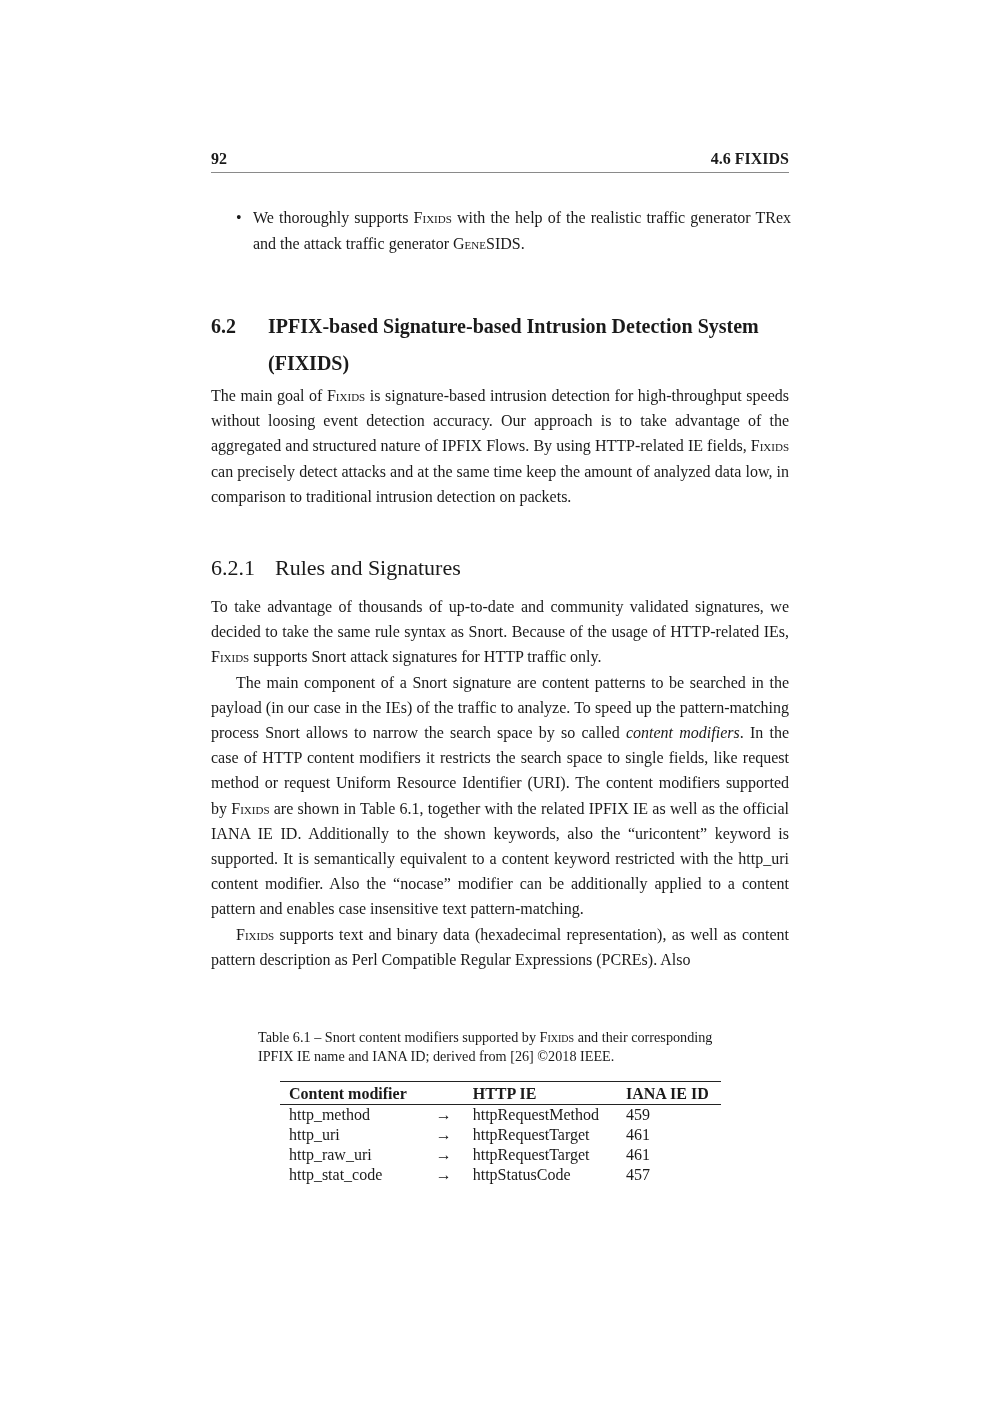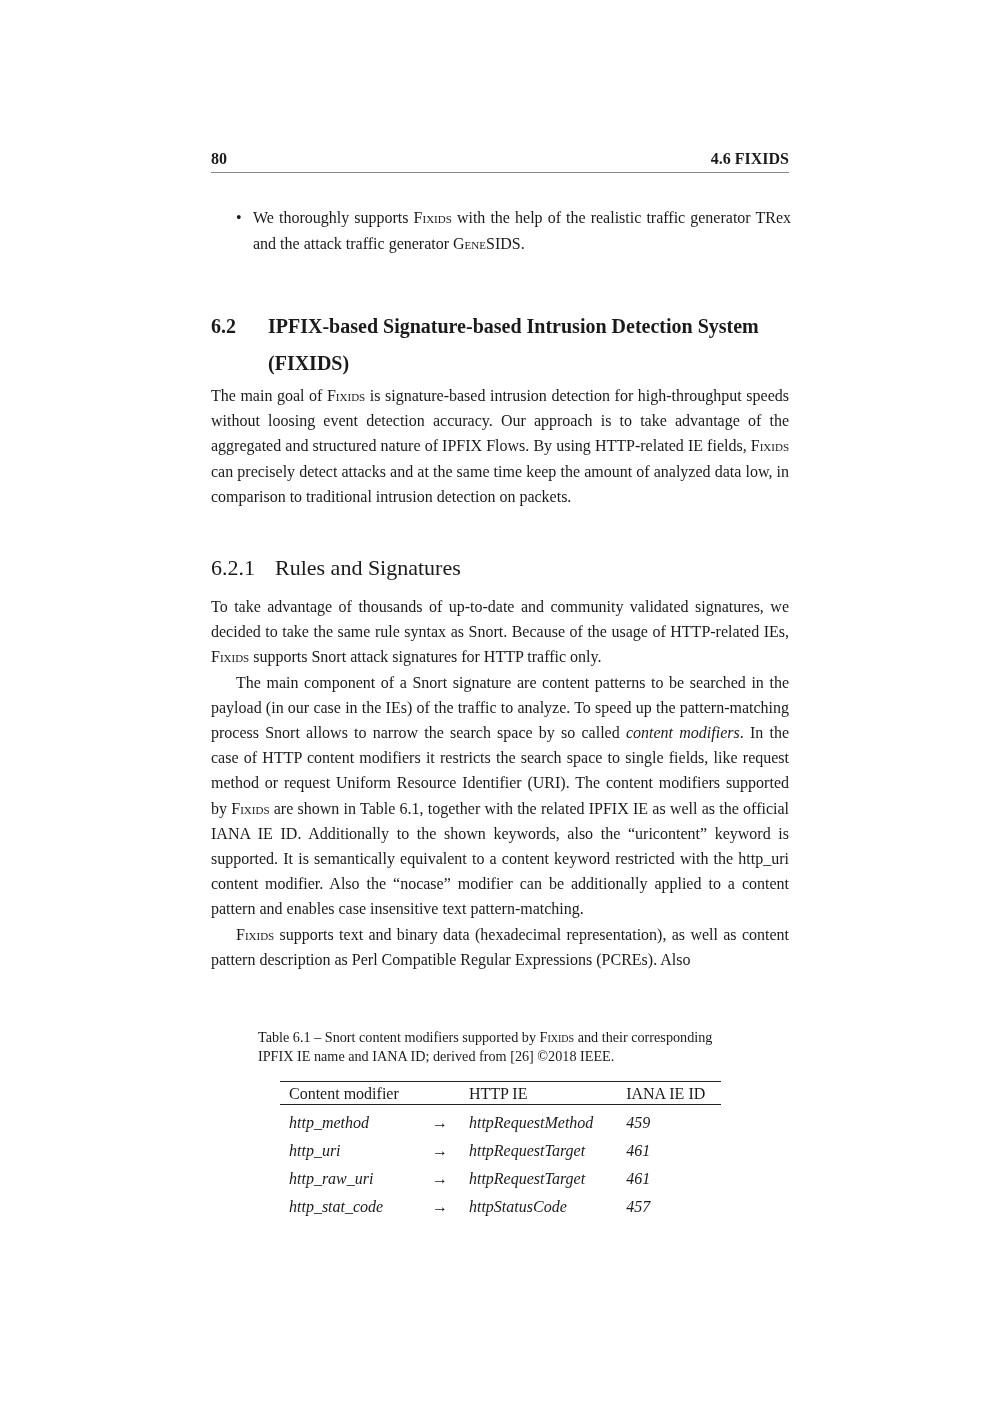--- a/index.html
+++ b/index.html
@@ -18,34 +18,34 @@
   .h2 .num { position: absolute; left: 0; top: 0; }
   .h2 .ttl { margin-left: 57px; display: block; }
   .para { position: absolute; left: 211px; width: 578px; font-size: 16px; line-height: 25.2px; text-align: justify; }
   .para p { margin: 0; }
   .para p.ind { text-indent: 25px; }
   .h3 { position: absolute; left: 211px; top: 555px; font-weight: normal; font-size: 22px; }
   .h3 .num { display: inline-block; width: 64px; }
   .caption { position: absolute; left: 258px; top: 1028px; width: 488px; font-size: 14.2px; line-height: 18.5px; }
   .caption b { font-weight: normal; }
   table.t { position: absolute; left: 280px; top: 1081px; width: 441px; border-collapse: collapse; font-size: 16px; }
-  table.t th { font-weight: normal; text-align: left; padding: 2px 0 1px 9px; line-height: 19px; }
-  table.t td { text-align: left; padding: 8px 0 0 9px; line-height: 20px; font-style: italic; }
+  table.t th { font-weight: bold; text-align: left; padding: 2px 0 1px 9px; line-height: 19px; }
+  table.t td { text-align: left; padding: 0 0 0 9px; line-height: 20px; }
   table.t thead tr { border-top: 1.5px solid #222; border-bottom: 1px solid #222; }
   table.t tbody tr.last { border-bottom: 1.5px solid #222; }
   table.t td.arr { padding-left: 0; text-align: center; width: 40px; }
   em { font-style: italic; }
 </style>
 </head>
 <body>
 
 <div class="page">
 
   <div class="header">
-    <span class="pn">80</span>
+    <span class="pn">92</span>
     <span class="rt">4.6 FIXIDS</span>
   </div>
 
   <div class="bullet">
     <span class="dot">•</span>
     <div class="txt"><span>We thoroughly supports </span><span class="sc">Fixids</span><span> with the help of the realistic traffic generator TRex and the attack traffic generator </span><span class="sc">GeneSIDS</span><span>.</span></div>
   </div>
 
   <div class="h2">
     <span class="num">6.2</span>

